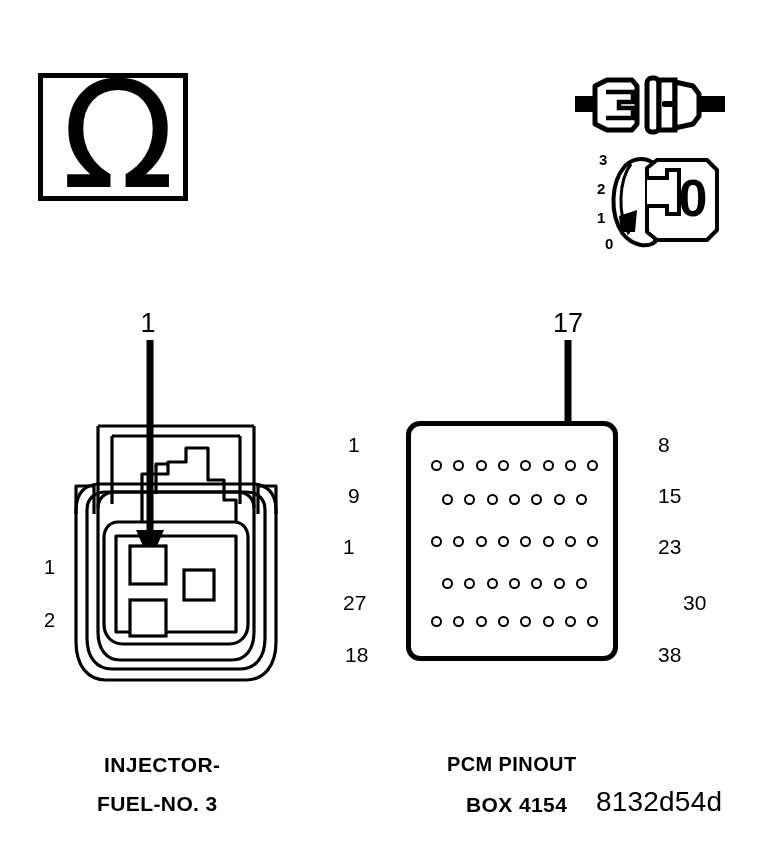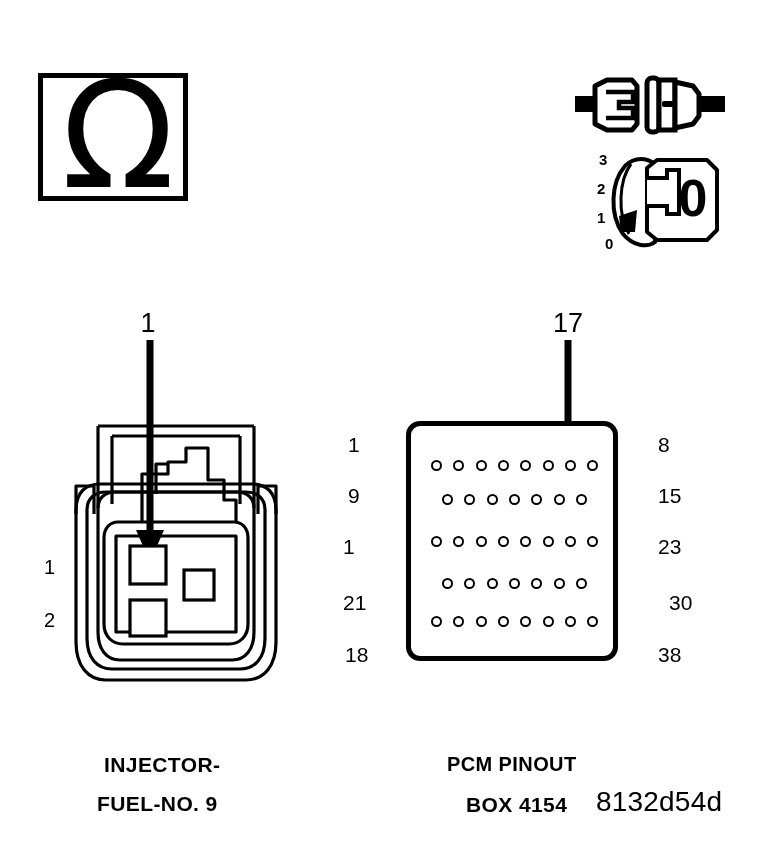--- a/index.html
+++ b/index.html
@@ -262,26 +262,26 @@
     <div class="pin-hole" style="left: 91.9px; top: 195px;"></div>
     <div class="pin-hole" style="left: 114.2px; top: 195px;"></div>
     <div class="pin-hole" style="left: 136.5px; top: 195px;"></div>
     <div class="pin-hole" style="left: 158.8px; top: 195px;"></div>
     <div class="pin-hole" style="left: 181.1px; top: 195px;"></div>
   </div>
 
 <span class="pcm-row-label" style="left:348px; top:434px;">1</span>
 <span class="pcm-row-label" style="left:348px; top:485px;">9</span>
 <span class="pcm-row-label" style="left:343px; top:536px;">1</span>
-<span class="pcm-row-label" style="left:343px; top:592px;">21</span>
+<span class="pcm-row-label" style="left:343px; top:592px;">27</span>
 <span class="pcm-row-label" style="left:345px; top:644px;">18</span>
 
 <span class="pcm-row-label" style="left:658px; top:434px;">8</span>
 <span class="pcm-row-label" style="left:658px; top:485px;">15</span>
 <span class="pcm-row-label" style="left:658px; top:536px;">23</span>
-<span class="pcm-row-label" style="left:669px; top:592px;">30</span>
+<span class="pcm-row-label" style="left:683px; top:592px;">30</span>
 <span class="pcm-row-label" style="left:658px; top:644px;">38</span>
 
 <div class="caption" id="cap-injector-1">INJECTOR-</div>
-<div class="caption" id="cap-injector-2">FUEL-NO. 9</div>
+<div class="caption" id="cap-injector-2">FUEL-NO. 3</div>
 <div class="caption" id="cap-pcm">PCM PINOUT</div>
 <div class="caption" id="cap-box">BOX 4154</div>
 <div class="caption" id="cap-code">8132d54d</div>
 
 </body></html>

